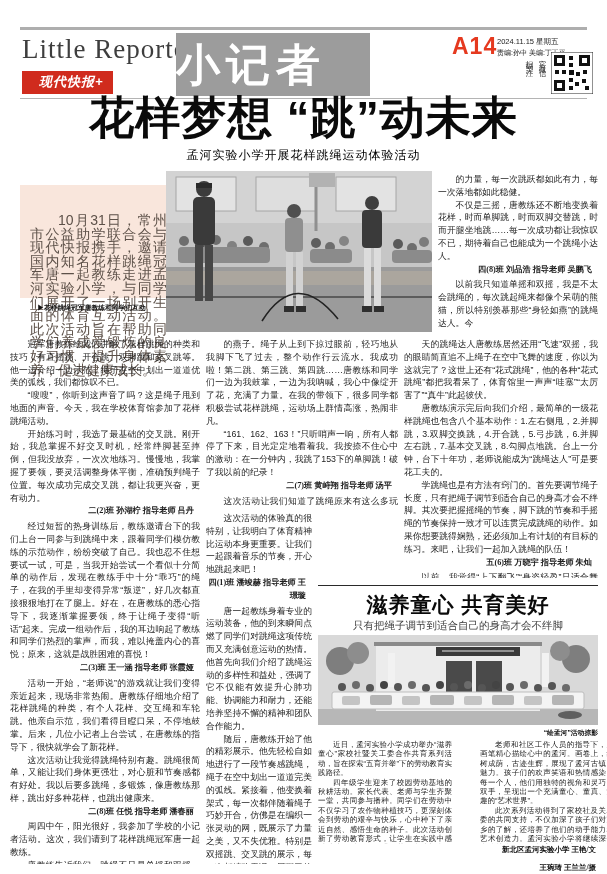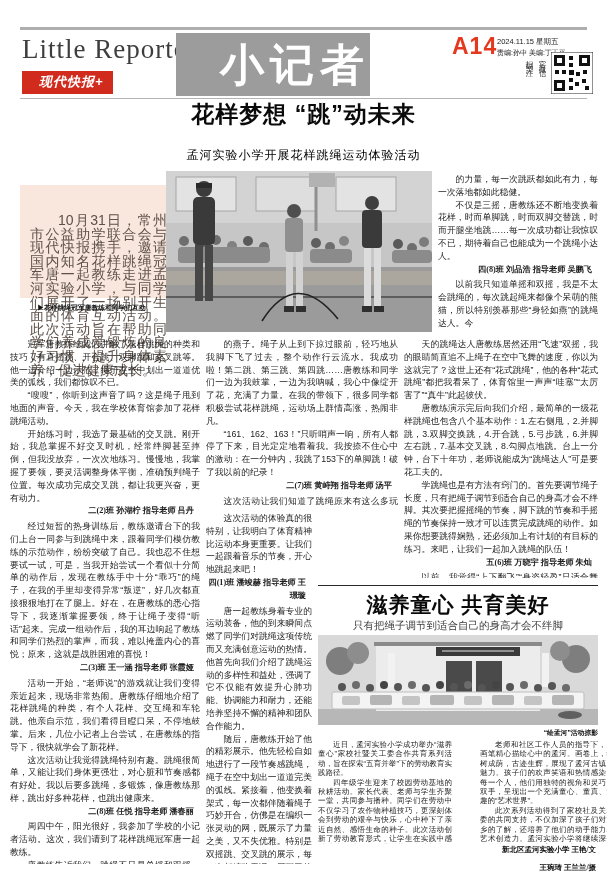--- a/index.html
+++ b/index.html
@@ -6,31 +6,31 @@
   .page{position:relative;width:607px;height:874px;background:#ffffff;margin:0 auto;
         font-family:"Liberation Sans",sans-serif;overflow:hidden;}
   .abs{position:absolute;}
 
   
   .top-rule{left:20px;top:27px;width:567px;height:3px;background:#aeaeae;}
   .mast-en{left:22px;top:34px;font-family:"Liberation Serif",serif;font-size:27px;color:#3e3e3e;letter-spacing:1px;}
   .brand-box{left:22px;top:71px;background:#d02b1d;color:#fff;font-size:13px;font-weight:bold;
              font-style:italic;padding:2px 9px 3px 17px;letter-spacing:1px;}
   .section-box{left:176px;top:33px;width:194px;height:63px;background:#9c9c9c;color:#fff;
-               font-size:44px;font-weight:900;text-align:right;line-height:63px;letter-spacing:6px;}
+               font-size:44px;font-weight:900;text-align:left;line-height:63px;letter-spacing:6px;}
   .pageno{left:452px;top:33px;color:#e5391f;font-size:23px;font-weight:900;letter-spacing:1px;}
   .date-line{left:497px;top:37px;font-size:7.5px;color:#222;}
   .editor-line{left:497px;top:48px;font-size:7px;color:#222;}
   .qr-label{top:54px;height:44px;font-size:7.5px;color:#333;writing-mode:vertical-rl;letter-spacing:3px;}
   .qr1{left:524px;} .qr2{left:537px;}
   .qr-box{left:551px;top:52px;}
   .head-rule{left:20px;top:98px;width:567px;height:1px;background:#b4b4b4;}
 
   
-  .headline{left:0;top:99px;width:607px;text-align:center;font-size:23px;font-weight:900;
+  .headline{left:0;top:88px;width:607px;text-align:center;font-size:45px;font-weight:900;
             color:#0a0a0a;letter-spacing:1px;}
   .subheadline{left:0;top:147px;width:607px;text-align:center;font-size:12px;color:#000000;letter-spacing:1px;}
 
   
   .intro-box{left:20px;top:185px;width:157px;height:113px;background:#f9e6dc;box-sizing:border-box;
              padding:29px 10px;font-size:14px;line-height:13.6px;color:#5d5149;text-align:justify;}
   .intro-box .inner{text-indent:2em;}
   .photo-caption{left:20px;top:303px;width:143px;text-align:center;font-size:6.8px;font-weight:bold;color:#111;}
 
   

